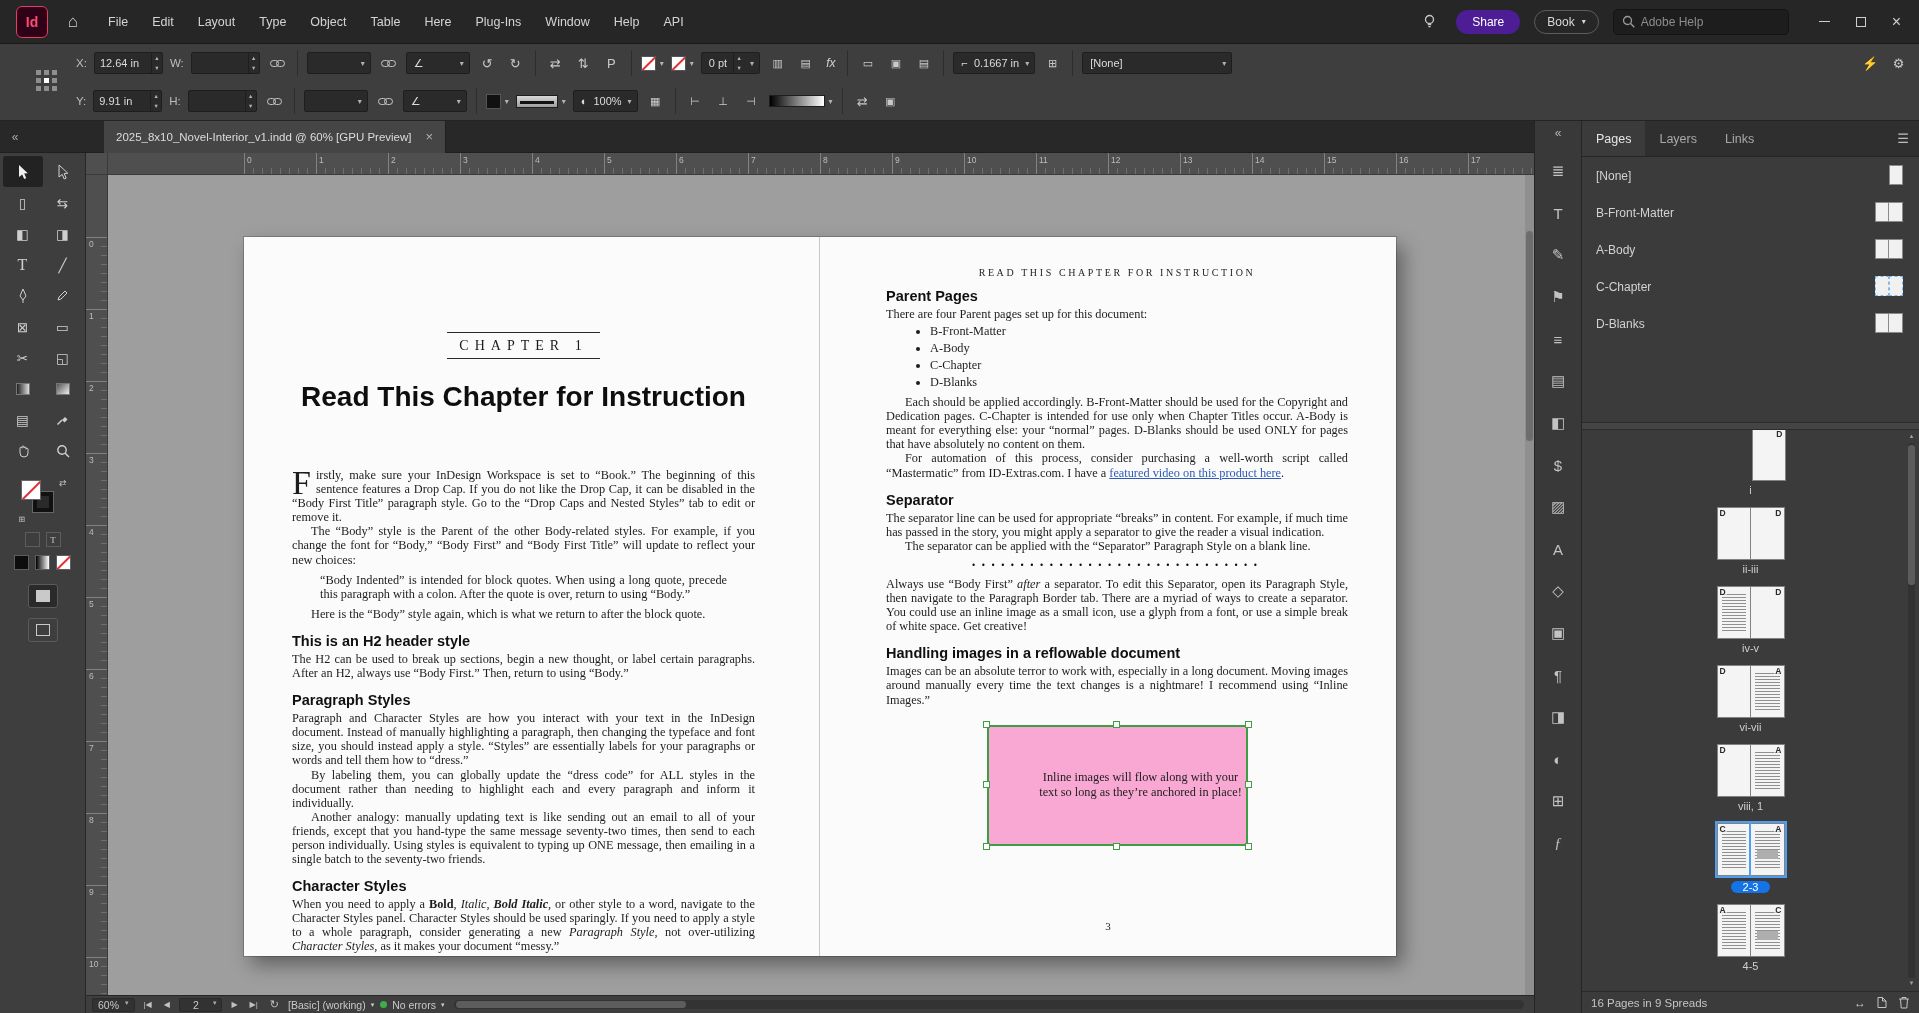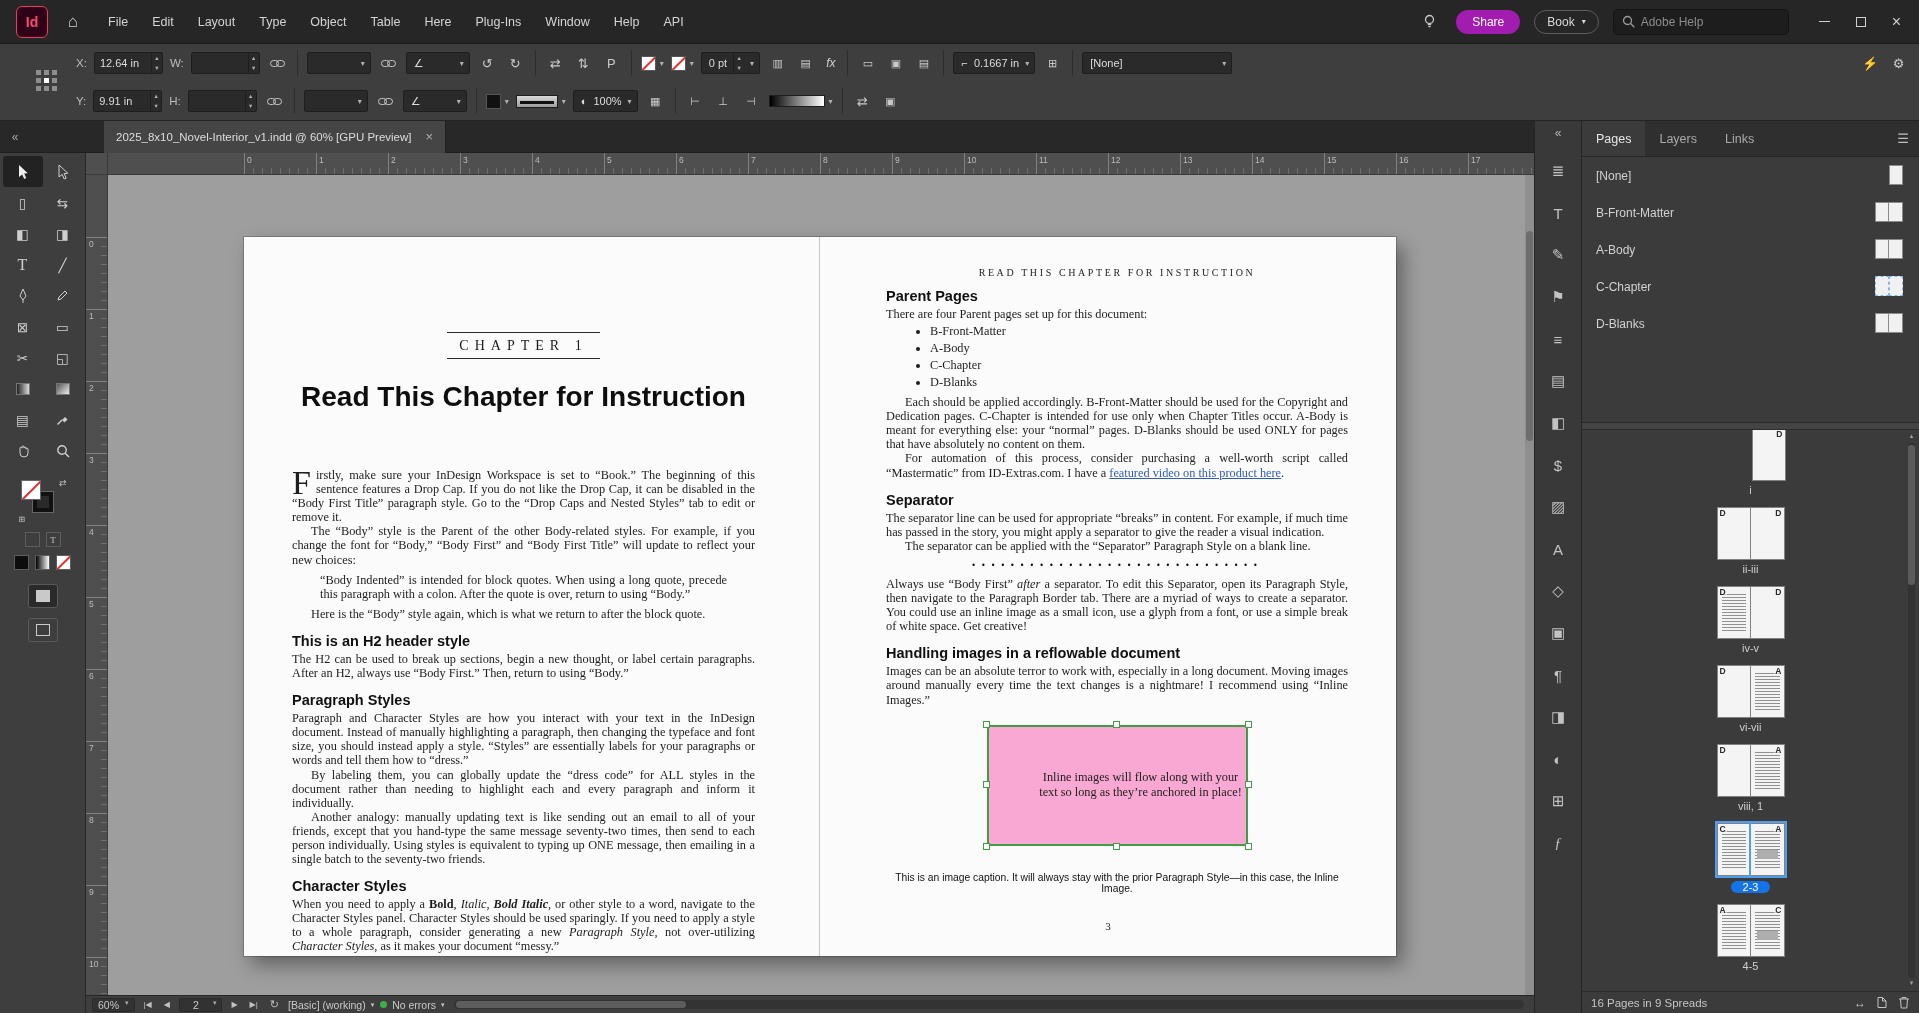--- a/index.html
+++ b/index.html
@@ -7,21 +7,21 @@
 #app{position:relative;width:1919px;height:1013px}
 
 
 .menubar{position:absolute;left:0;top:0;width:1919px;height:44px;background:#262626;border-bottom:1px solid #1a1a1a;display:flex;align-items:center;padding:0 10px;z-index:20}
 .logo{width:32px;height:32px;border-radius:6px;background:#2e0217;border:1.5px solid #e83a63;color:#ff4a78;font-weight:bold;font-size:14px;display:flex;align-items:center;justify-content:center;margin:0 10px 0 6px}
 .home{width:30px;height:30px;display:flex;align-items:center;justify-content:center;color:#cfcfcf;font-size:17px;margin-right:8px}
 .menus{display:flex;align-items:center}
 .menus span{padding:0 12px;font-size:12.5px;color:#d4d4d4;line-height:44px;cursor:default}
 .mb-right{margin-left:auto;display:flex;align-items:center;gap:14px}
 .bulb{width:26px;height:26px;display:flex;align-items:center;justify-content:center}
-.share{background:#a21caf;color:#fff;font-size:12px;border:none;border-radius:12px;padding:5px 16px;cursor:pointer}
+.share{background:#4c1d95;color:#fff;font-size:12px;border:none;border-radius:12px;padding:5px 16px;cursor:pointer}
 .bookdd{display:flex;align-items:center;gap:7px;color:#d8d8d8;font-size:12px;border:1px solid #5c5c5c;border-radius:14px;padding:4px 12px}
 .search{display:flex;align-items:center;gap:6px;background:#1d1d1d;border:1px solid #141414;border-radius:5px;height:26px;width:176px;padding:0 8px}
 .search input{background:transparent;border:0;outline:none;color:#cfcfcf;font-size:12px;width:130px;font-family:inherit}
 .search input::placeholder{color:#8d8d8d}
 .winctl{display:flex;align-items:center;gap:26px;margin:0 8px 0 16px;color:#cfcfcf}
 .winctl .min{width:11px;border-bottom:1.5px solid #cfcfcf;height:1px;display:inline-block}
 .winctl .max{width:10px;height:10px;border:1.5px solid #cfcfcf;display:inline-block}
 .winctl .cls{font-size:16px;line-height:1}
 
 
@@ -573,21 +573,20 @@
           <span class="txt">Inline images will flow along with your text so long as they’re anchored in place!</span>
           <span class="handle h-tl"></span>
           <span class="handle h-tc"></span>
           <span class="handle h-tr"></span>
           <span class="handle h-ml"></span>
           <span class="handle h-mr"></span>
           <span class="handle h-bl"></span>
           <span class="handle h-bc"></span>
           <span class="handle h-br"></span>
         </div>
-        <div class="caption">This is an image caption. It will always stay with the prior Paragraph Style—in this case, the Inline Image.</div>
         <div class="page-number">3</div>
       </div>
     </div>
     <div class="vscroll">
         <span class="thumb"></span>
       </div>
   </div>
 
   <div class="statusbar">
     <span class="sb-combo">

